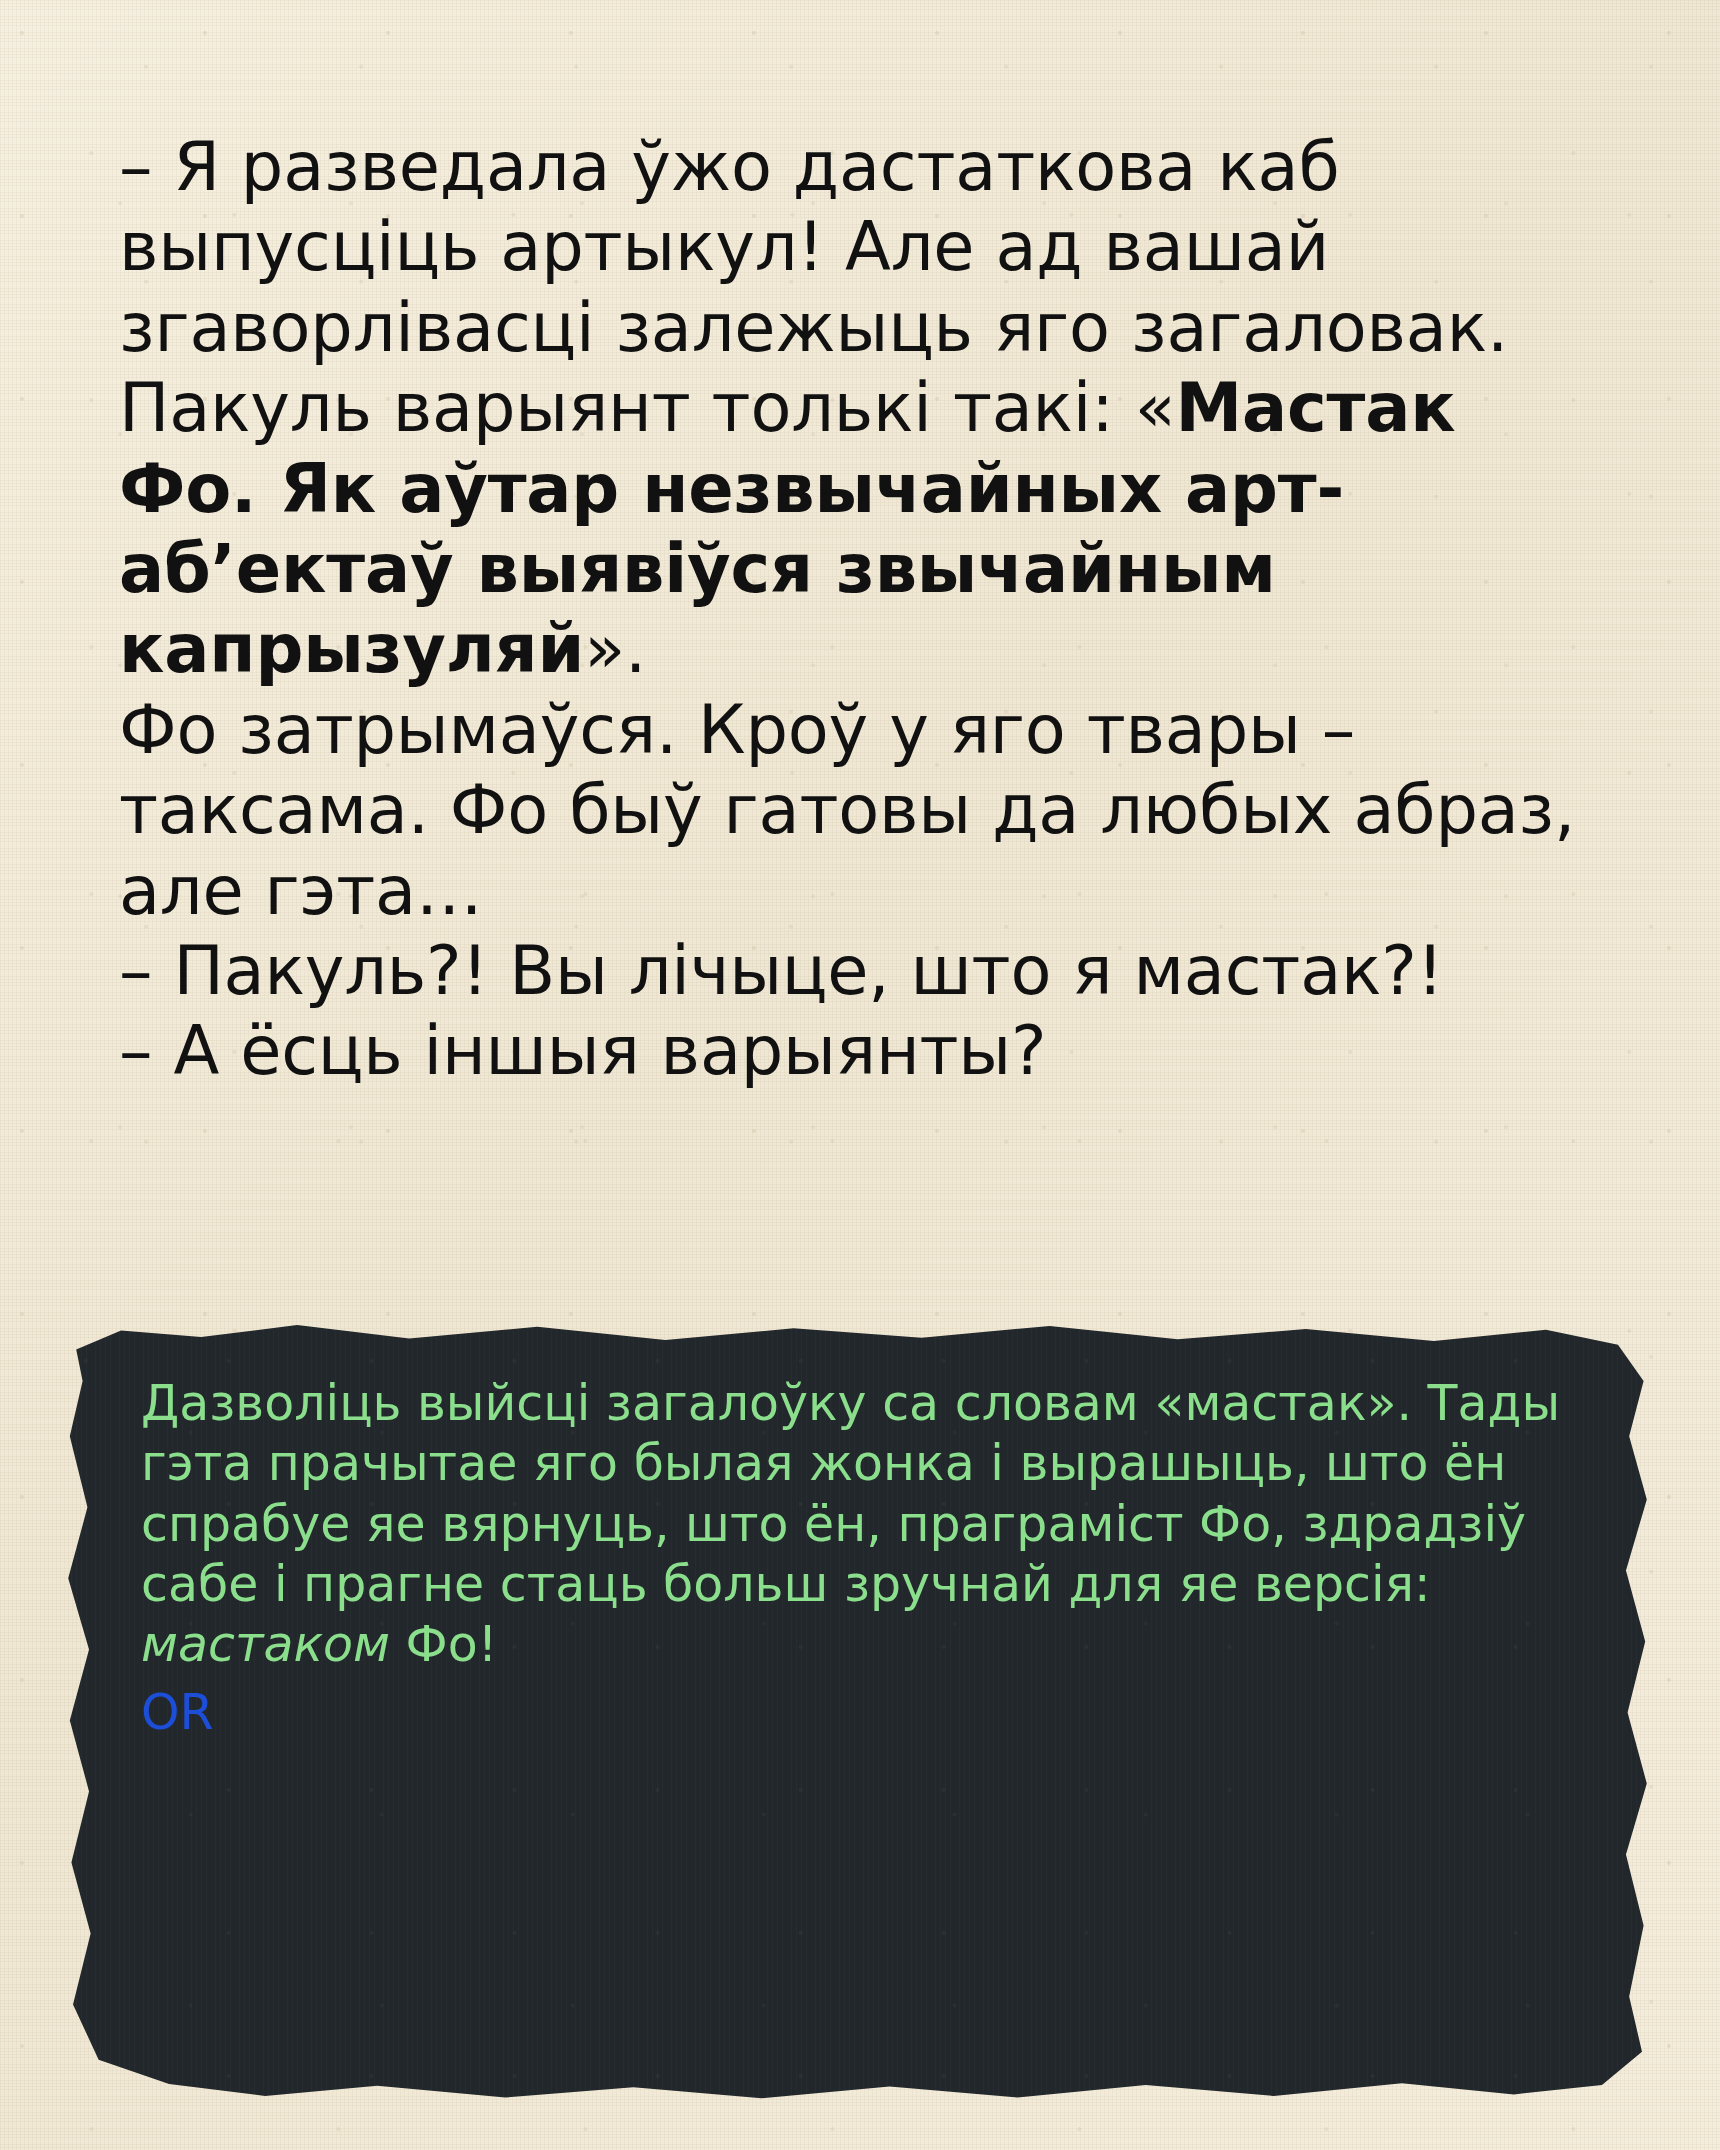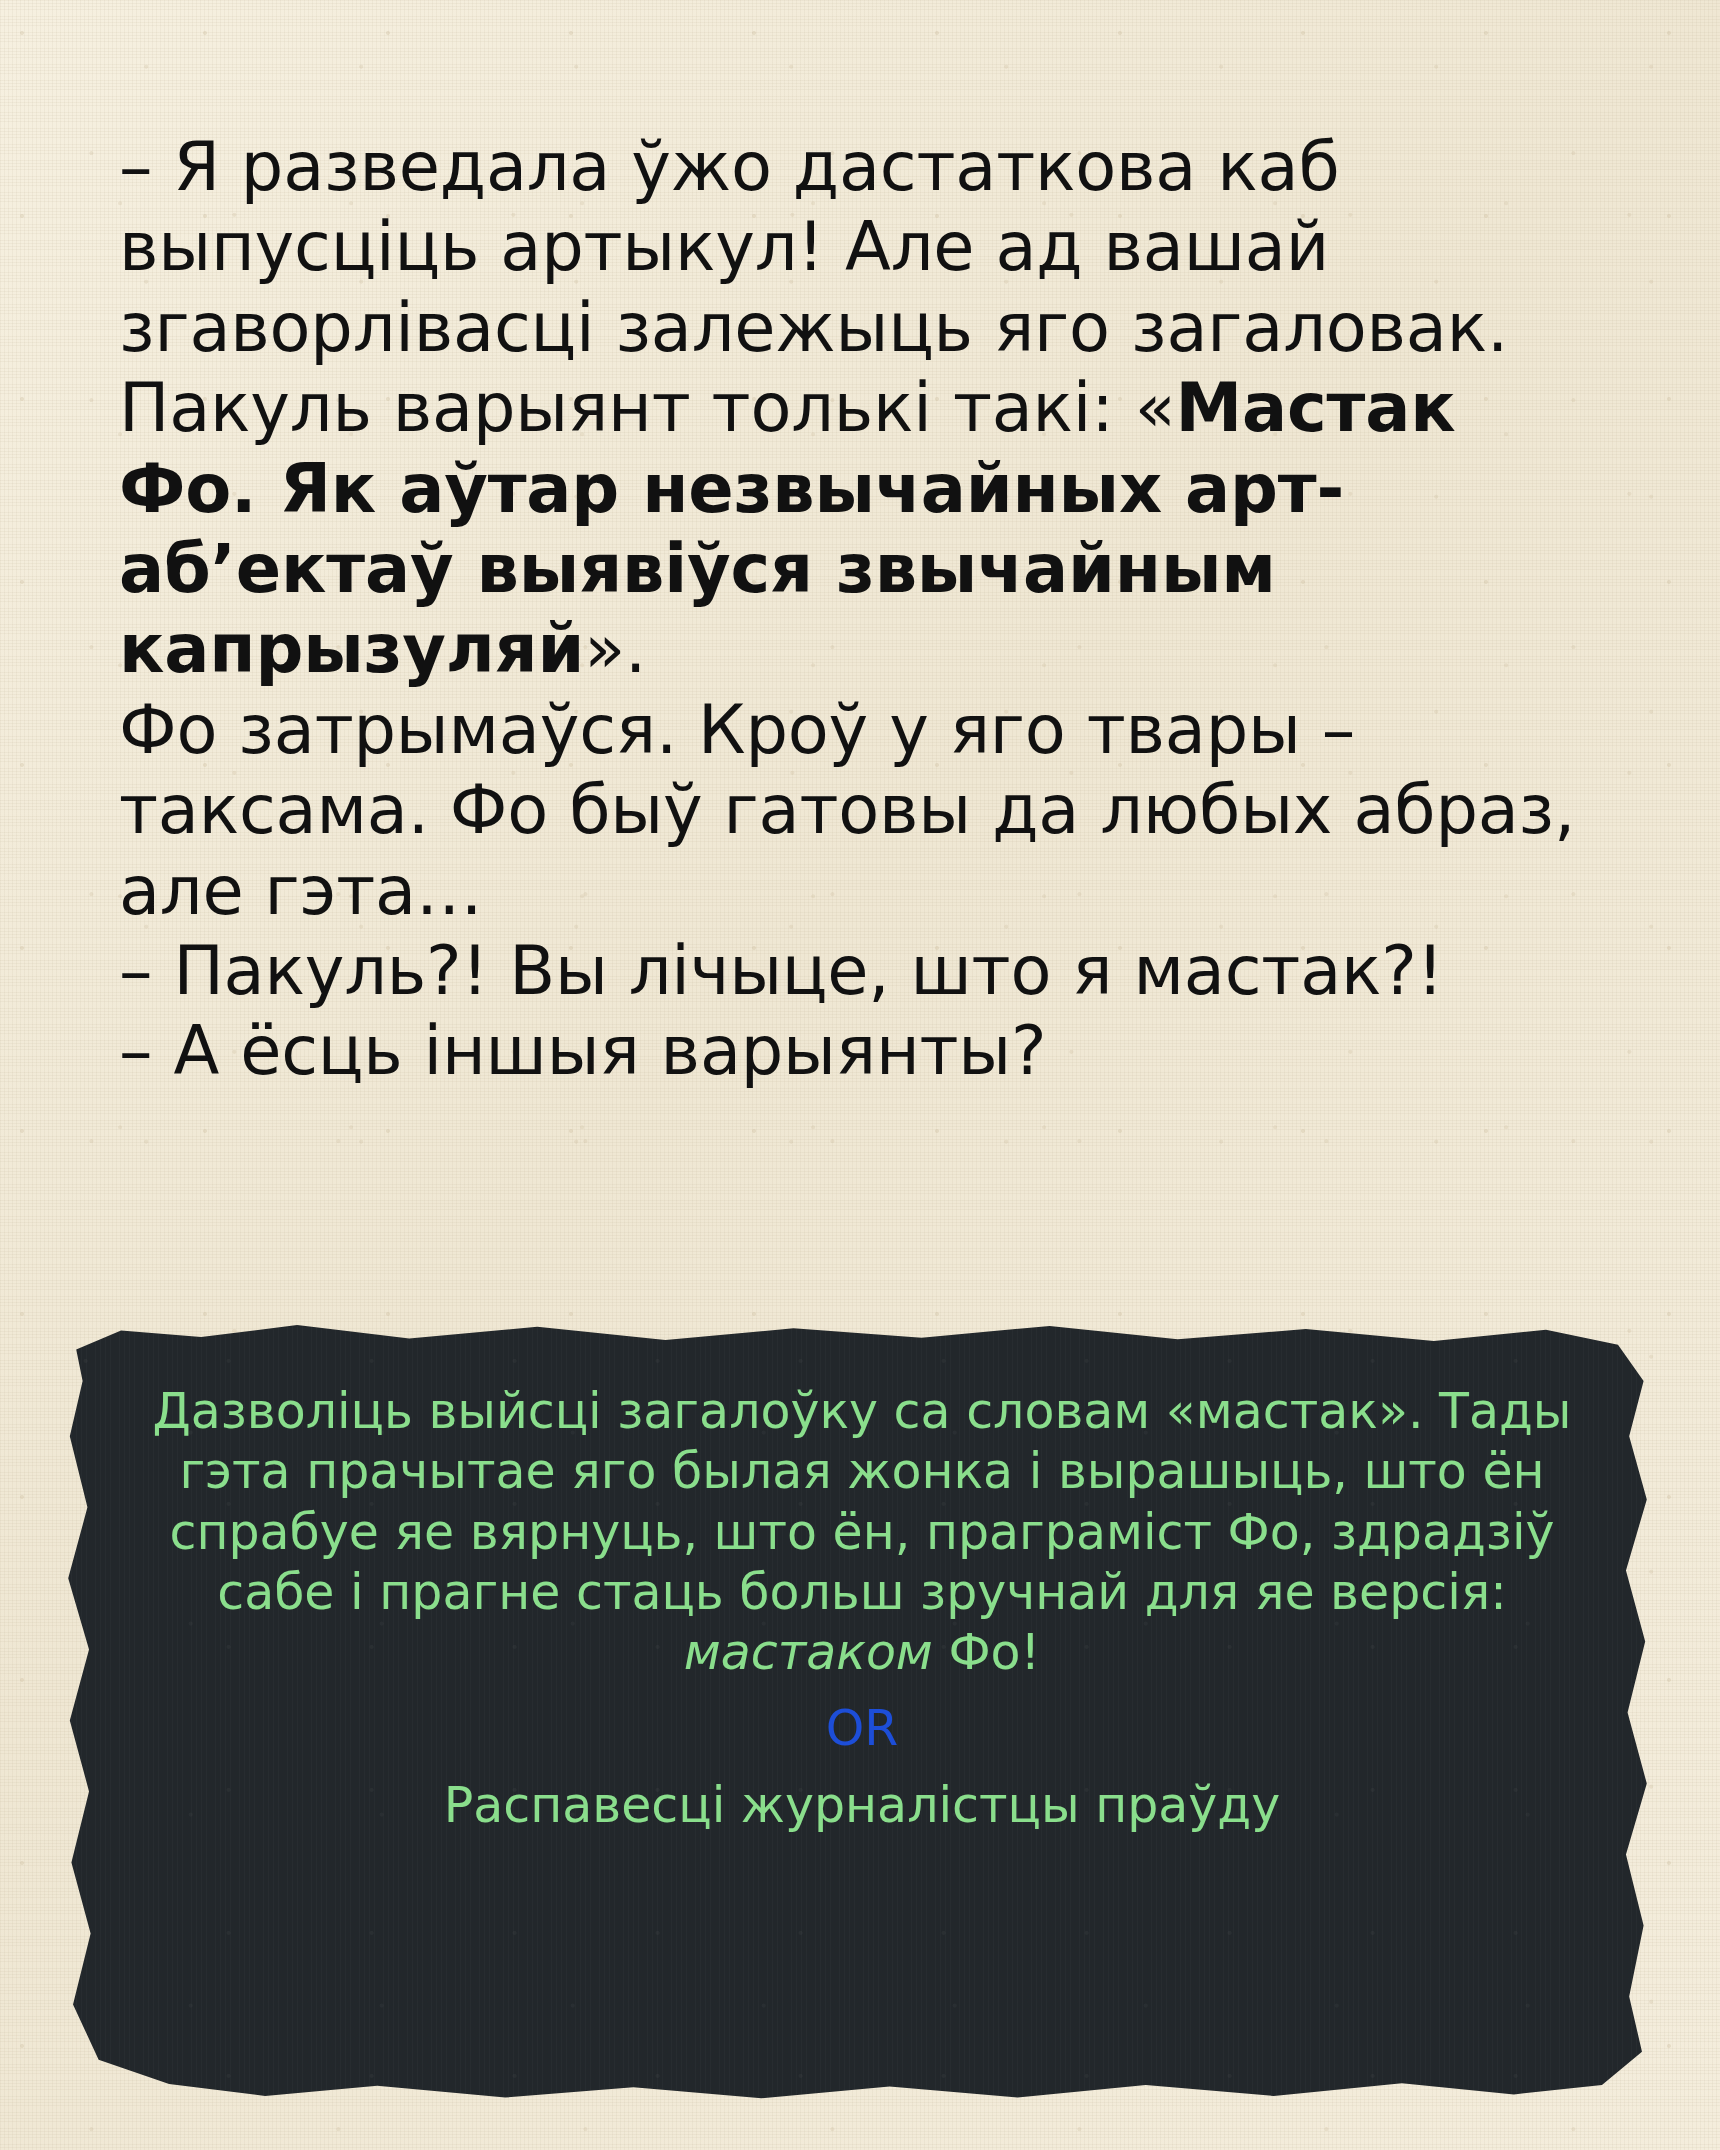--- a/index.html
+++ b/index.html
@@ -99,21 +99,21 @@
   }
   .choice-text {
     position: absolute;
     left: 76px;
     top: 48px;
     width: 1458px;
     font-size: 49px;
     line-height: 1.23;
     color: #8ade8c;
   }
-  .choice-text p { margin: 16px; padding: 0; text-align: center; }
+  .choice-text p { margin: 8px; padding: 0; }
   .choice-text i { font-style: italic; }
   .or-label {
     color: #1d4ed8;
     font-weight: 400;
   }
 </style>
 </head>
 <body>
 
 <div class="paper"></div>
@@ -129,18 +129,17 @@
     <p>– А ёсць іншыя варыянты?</p>
   </div>
 
   <div class="choice-card">
     <div class="card-ink"></div>
     <div class="choice-text">
       <p>
         <span>Дазволіць выйсці загалоўку са словам «мастак». Тады гэта прачытае яго былая жонка і вырашыць, што ён спрабуе яе вярнуць, што ён, праграміст Фо, здрадзіў сабе і прагне стаць больш зручнай для яе версія: </span><i>мастаком</i><span> Фо!</span>
       </p>
       <p class="or-label">OR</p>
-      <p>Распавесці журналістцы праўду</p>
     </div>
   </div>
 
 </div>
 
 
 </body></html>

